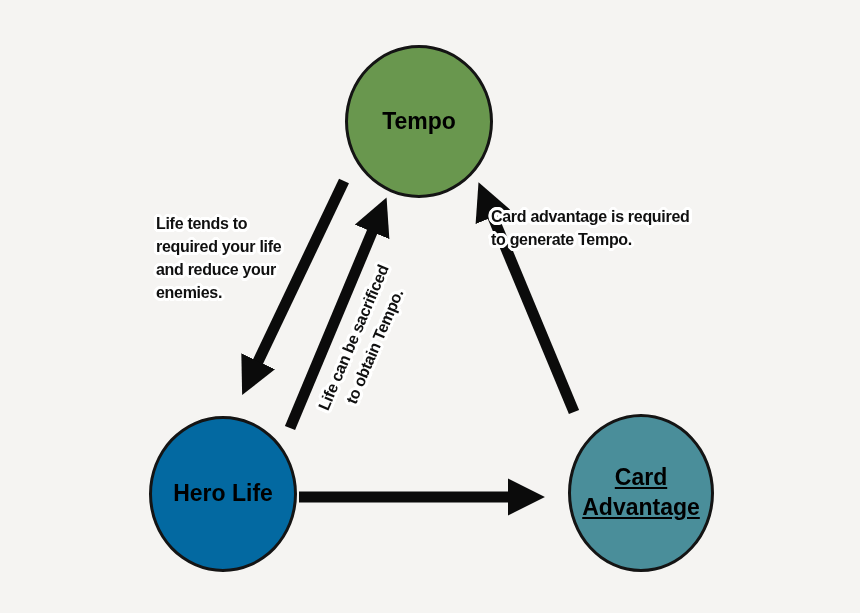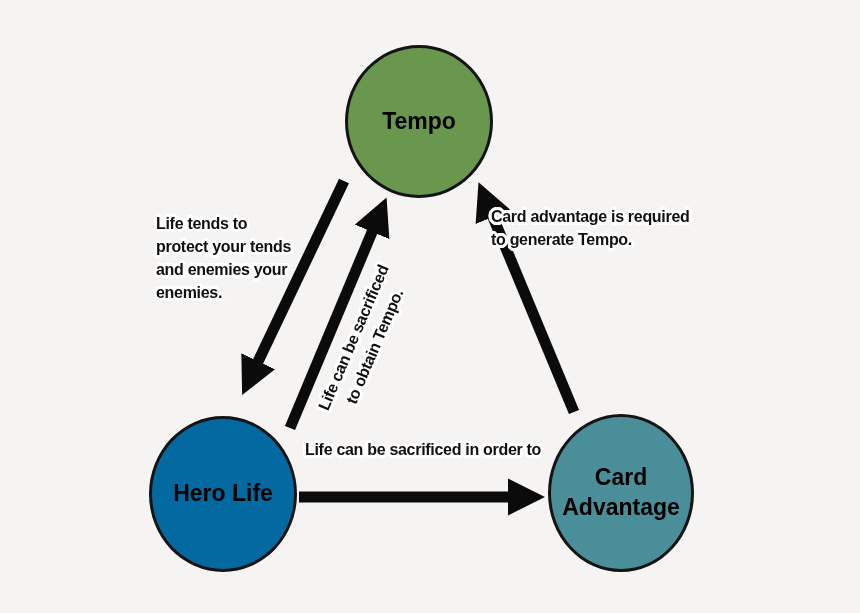--- a/index.html
+++ b/index.html
@@ -32,21 +32,21 @@
     padding: 0 14px;
   }
   .node-label {
     font-weight: bold;
     font-size: 23px;
     line-height: 1.3;
     color: #000;
   }
   #node-tempo         { left: 345px; top:  45px; width: 148px; height: 153px; }
   #node-hero-life     { left: 149px; top: 416px; width: 148px; height: 156px; }
-  #node-card-advantage{ left: 548px; top: 414px; width: 146px; height: 158px; }
+  #node-card-advantage{ left: 568px; top: 414px; width: 146px; height: 158px; text-decoration: underline; }
 
   .edge-label {
     position: absolute;
     z-index: 3;
     font-weight: bold;
     font-size: 16px;
     line-height: 23px;
     letter-spacing: -0.3px;
     color: var(--text, #101010);
     white-space: nowrap;
@@ -96,32 +96,31 @@
   <div class="node" id="node-hero-life" style="background-color: #0369a1;">
     <span class="node-label">Hero Life</span>
   </div>
 
   <div class="node" id="node-card-advantage" style="background-color: rgb(74, 142, 154);">
     <span class="node-label">Card Advantage</span>
   </div>
 
   <div class="edge-label" id="label-tempo-to-hero">
     <span>Life tends to</span>
-    <span>protect your tends</span>
-    <span>and enemies your</span>
+    <span>required your life</span>
+    <span>and reduce your</span>
     <span>enemies.</span>
   </div>
 
   <div class="edge-label" id="label-hero-to-tempo">
     <span>Life can be sacrificed</span>
     <span>to obtain Tempo.</span>
   </div>
 
   <div class="edge-label" id="label-card-to-tempo">
     <span>Card advantage is required</span>
     <span>to generate Tempo.</span>
   </div>
 
   <div class="edge-label" id="label-hero-to-card">
-    <span>Life can be sacrificed in order to</span>
   </div>
 
 </div>
 
 </body></html>

